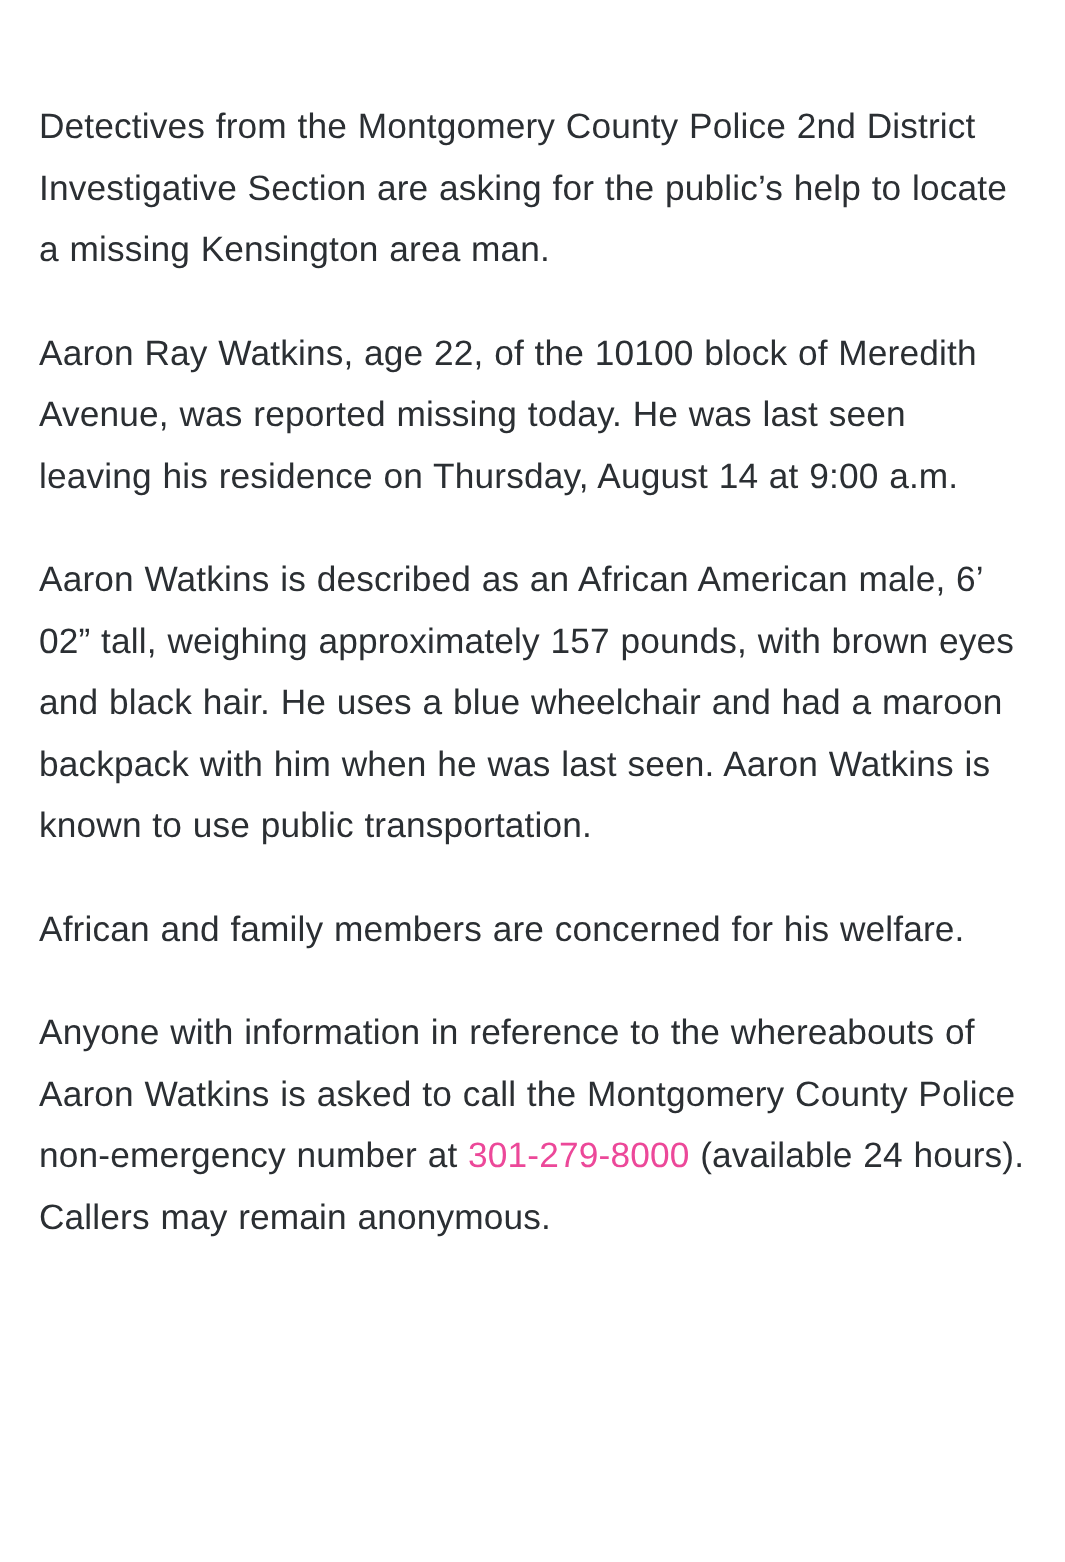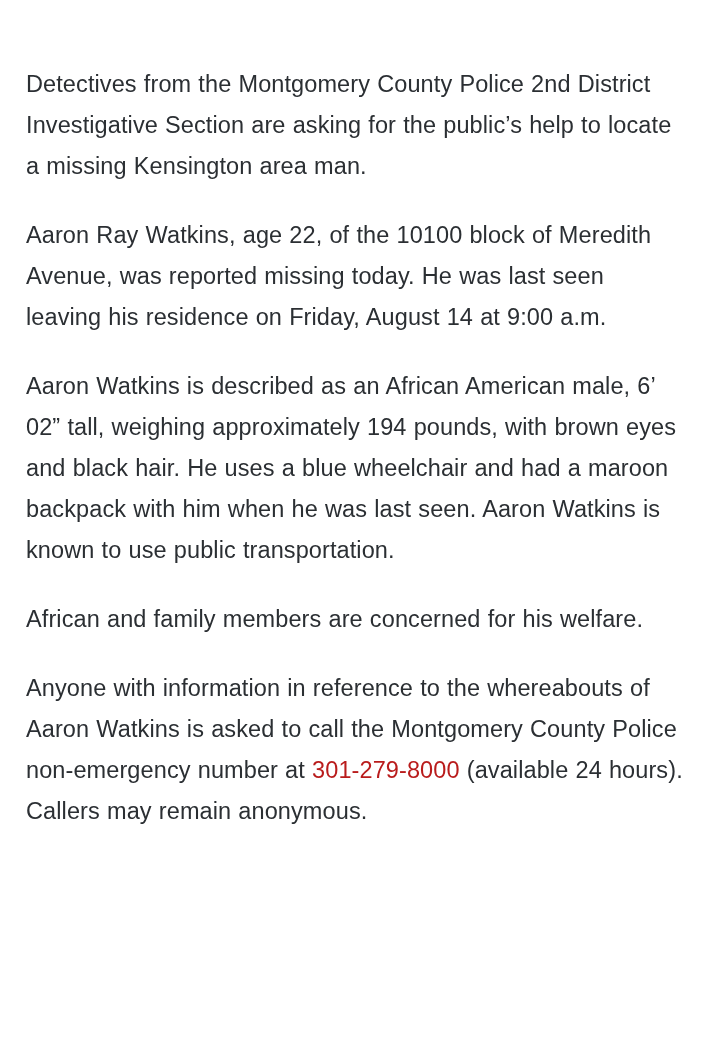--- a/index.html
+++ b/index.html
@@ -27,36 +27,36 @@
     line-height: 41px;
     letter-spacing: 0.1px;
     color: #2b2f33;
     margin: 0 0 28px 0;
     word-spacing: 0.5px;
   }
   .para:last-child {
     margin-bottom: 0;
   }
   .phone-link {
-    color: #b91c1c;
+    color: #ec4899;
     text-decoration: none;
     cursor: pointer;
   }
   .inline {
     white-space: normal;
   }
 </style>
 </head>
 <body>
 
 <div class="page">
 
   <p class="para">Detectives from the Montgomery County Police 2nd District Investigative Section are asking for the public’s help to locate a missing Kensington area man.</p>
 
-  <p class="para">Aaron Ray Watkins, age 22, of the 10100 block of Meredith Avenue, was reported missing today.  He was last seen leaving his residence on Friday, August 14 at 9:00 a.m.</p>
+  <p class="para">Aaron Ray Watkins, age 22, of the 10100 block of Meredith Avenue, was reported missing today.  He was last seen leaving his residence on Thursday, August 14 at 9:00 a.m.</p>
 
-  <p class="para">Aaron Watkins is described as an African American male, 6’ 02” tall, weighing approximately 194 pounds, with brown eyes and black hair.    He uses a blue wheelchair and had a maroon backpack with him when he was last seen.  Aaron Watkins is known to use public transportation.</p>
+  <p class="para">Aaron Watkins is described as an African American male, 6’ 02” tall, weighing approximately 157 pounds, with brown eyes and black hair.    He uses a blue wheelchair and had a maroon backpack with him when he was last seen.  Aaron Watkins is known to use public transportation.</p>
 
   <p class="para">African and family members are concerned for his welfare.</p>
 
   <p class="para"><span class="inline">Anyone with information in reference to the whereabouts of Aaron Watkins is asked to call the Montgomery County Police non-emergency number at </span><a class="phone-link" href="#">301-279-8000</a><span class="inline"> (available 24 hours). Callers may remain anonymous.</span></p>
 
 </div>
 
 </body></html>

